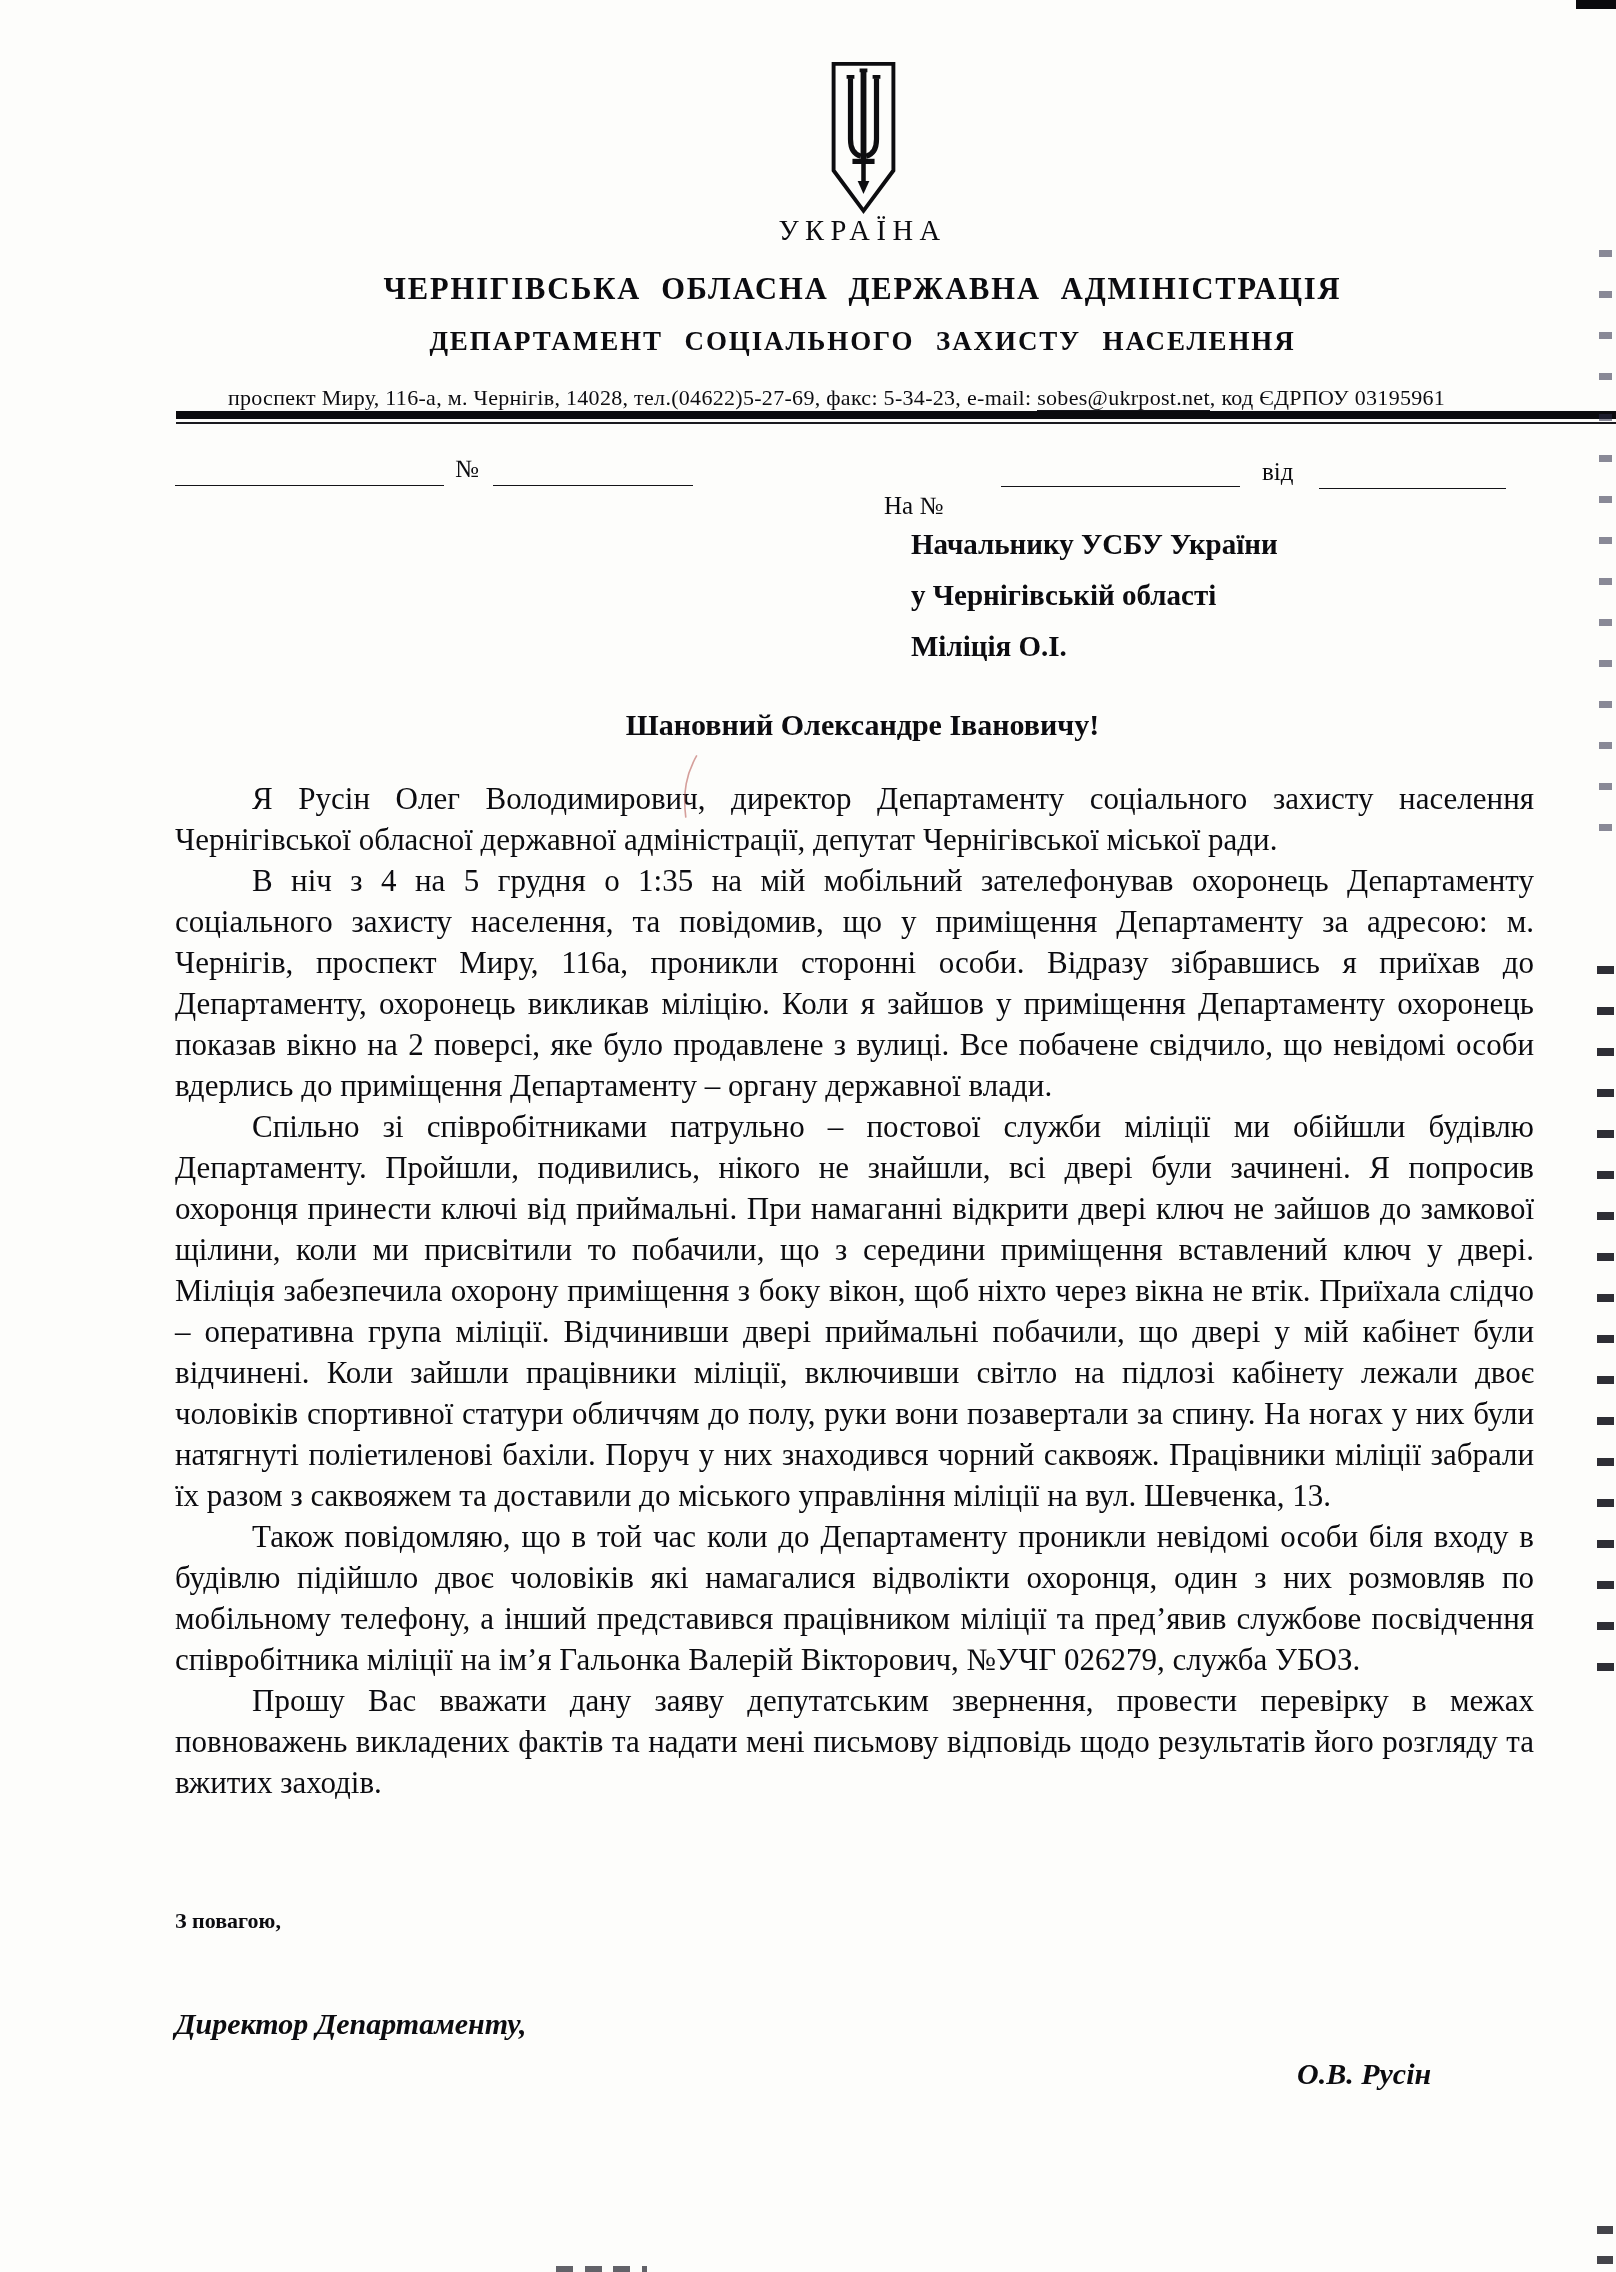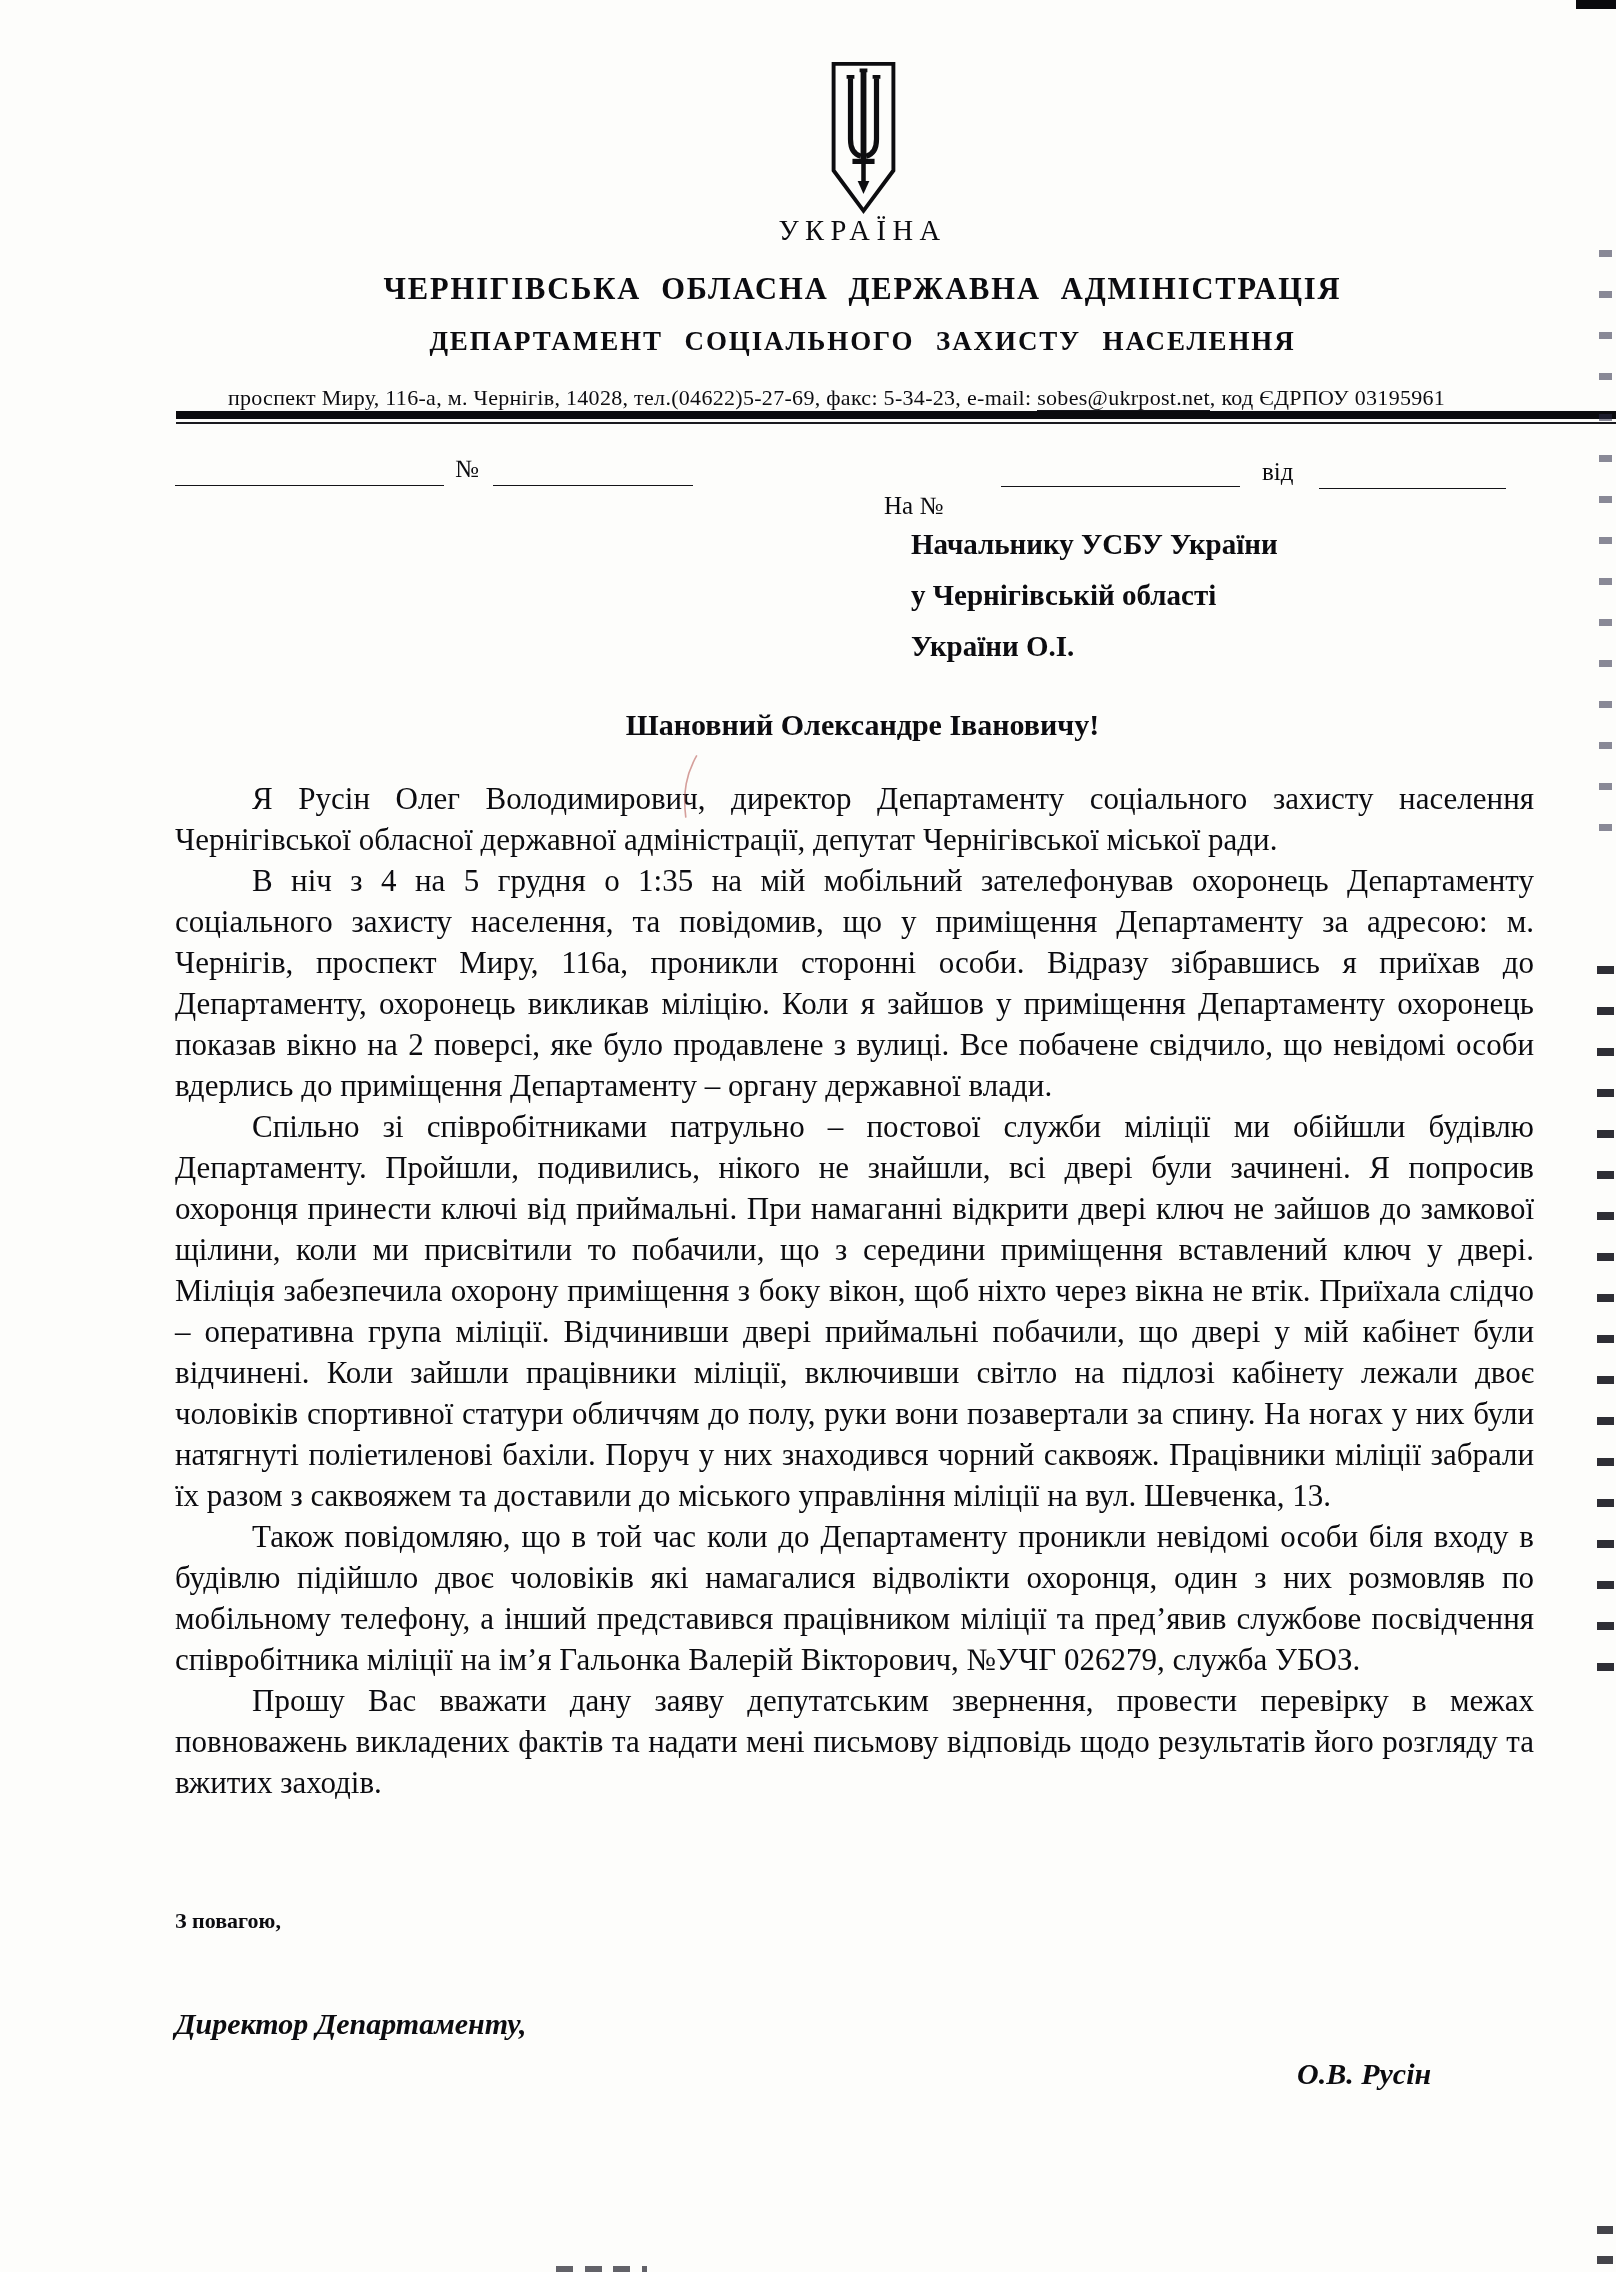--- a/index.html
+++ b/index.html
@@ -111,21 +111,21 @@
   <div class="ref-label" style="left:455px;top:455px;">№</div>
   <div class="blank" style="left:493px;top:485px;width:200px;"></div>
   <div class="ref-label" style="left:884px;top:455px;margin-top:37px;">На №</div>
   <div class="blank" style="left:1001px;top:486px;width:239px;"></div>
   <div class="ref-label" style="left:1262px;top:458px;">від</div>
   <div class="blank" style="left:1319px;top:488px;width:187px;"></div>
 
   <div class="recipient">
     <div>Начальнику УСБУ України</div>
     <div>у Чернігівській області</div>
-    <div>України О.І.</div>
+    <div>Міліція О.І.</div>
   </div>
 
   <div class="salutation">Шановний Олександре Івановичу!</div>
 
   <div class="body-text">
     <p>Я  Русін Олег Володимирович, директор Департаменту соціального захисту населення Чернігівської обласної державної адміністрації, депутат Чернігівської міської ради.</p>
     <p>В ніч з 4 на 5 грудня о 1:35 на мій мобільний зателефонував охоронець Департаменту соціального захисту населення, та повідомив, що у приміщення Департаменту за адресою: м. Чернігів, проспект Миру, 116а, проникли сторонні особи. Відразу зібравшись я приїхав до Департаменту, охоронець викликав міліцію. Коли я зайшов у приміщення Департаменту охоронець показав вікно на 2 поверсі, яке було продавлене з вулиці. Все побачене свідчило, що невідомі особи вдерлись до приміщення Департаменту – органу державної влади.</p>
     <p>Спільно зі співробітниками патрульно – постової служби міліції ми обійшли будівлю Департаменту. Пройшли, подивились, нікого не знайшли, всі двері були зачинені. Я попросив охоронця принести ключі від приймальні. При намаганні відкрити двері ключ не зайшов до замкової щілини, коли ми присвітили то побачили, що з середини приміщення вставлений ключ у двері. Міліція забезпечила охорону приміщення з боку вікон, щоб ніхто через вікна не втік. Приїхала слідчо – оперативна група міліції. Відчинивши двері приймальні побачили, що двері у мій кабінет були відчинені. Коли зайшли працівники міліції, включивши світло на підлозі кабінету лежали двоє чоловіків спортивної статури обличчям до полу, руки вони позавертали за спину. На ногах у них були натягнуті поліетиленові бахіли. Поруч у них знаходився чорний саквояж. Працівники міліції забрали їх разом з саквояжем та доставили до міського управління міліції на вул. Шевченка, 13.</p>
     <p>Також повідомляю, що в той час коли до Департаменту проникли невідомі особи біля входу в будівлю підійшло двоє чоловіків які намагалися відволікти охоронця, один з них розмовляв по мобільному телефону, а інший представився працівником міліції та пред’явив службове посвідчення співробітника міліції на ім’я Гальонка Валерій Вікторович, №УЧГ 026279, служба УБОЗ.</p>
     <p>Прошу Вас вважати дану заяву депутатським звернення, провести перевірку в межах повноважень викладених фактів та надати мені письмову відповідь щодо результатів його розгляду та вжитих заходів.</p>

